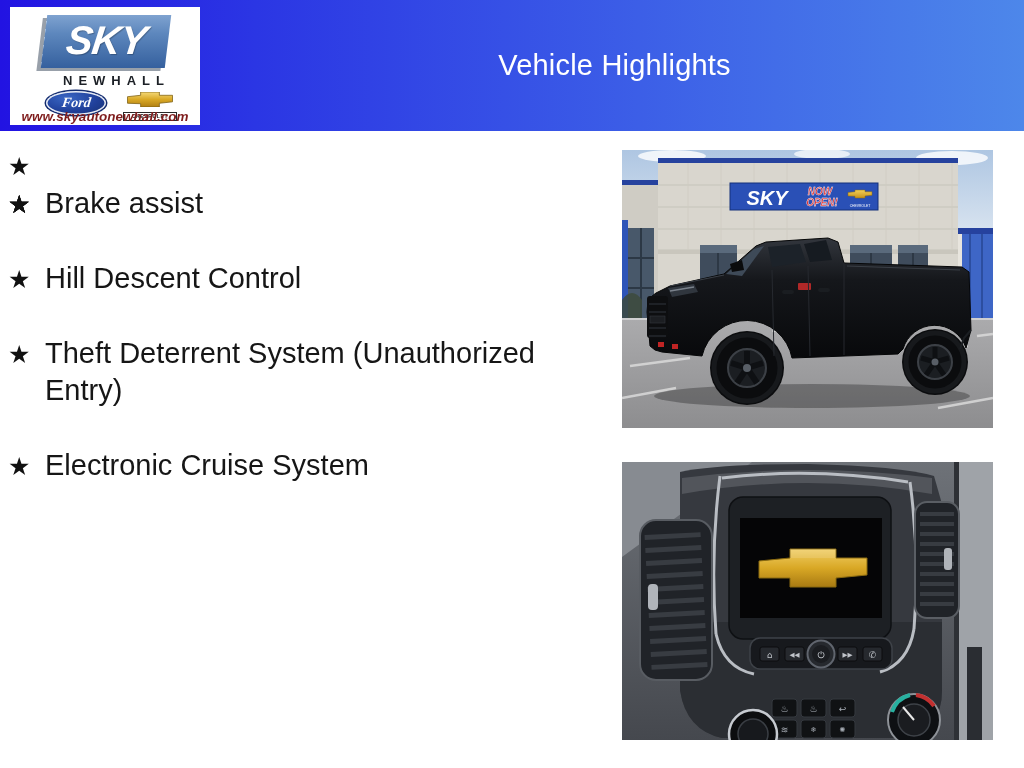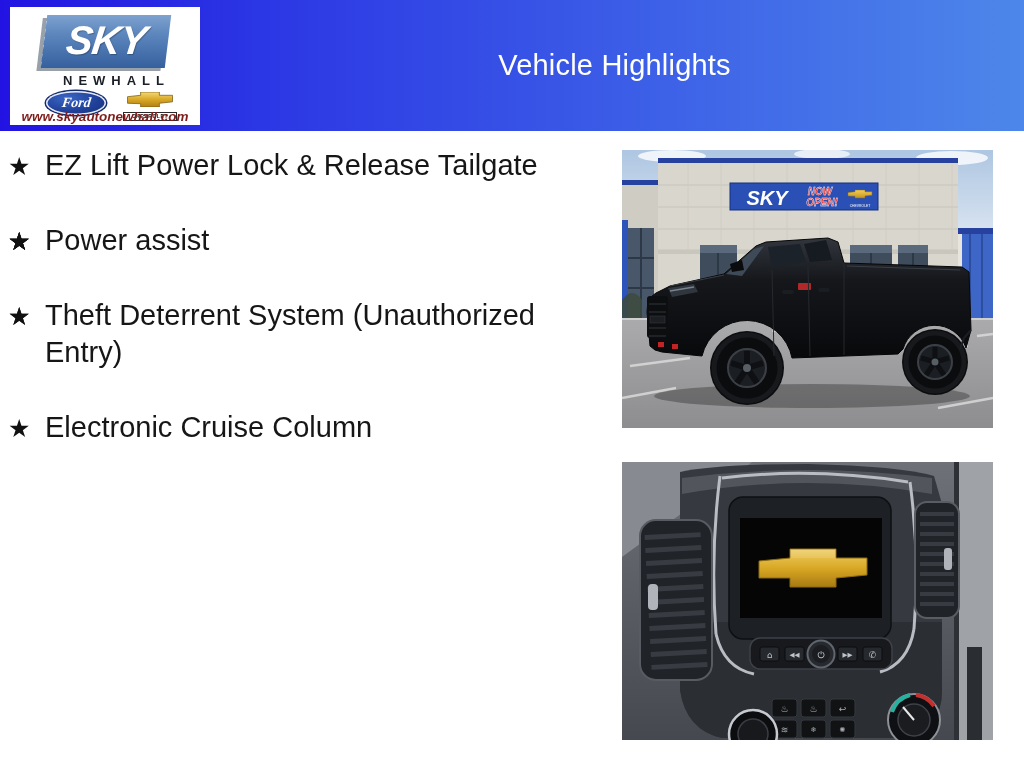--- a/index.html
+++ b/index.html
@@ -111,45 +111,45 @@
       <div class="chevy-plate">CHEVROLET</div>
     </div>
     <div class="logo-url">www.skyautonewhall.com</div>
   </div>
   <div class="header-title">Vehicle Highlights</div>
 </div>
 
 <ul class="features">
   <li>
     <span class="star">★</span>
-    <span class="feat-text">EZ Lift Power Lock &amp; Release Tailgate</span>
-  </li>
-  <li>
-    <span class="star">★</span>
-  </li>
-  <li>
-    <span class="star">★</span>
-  </li>
-  <li>
-    <span class="star">★</span>
-  </li>
-  <li>
-    <span class="star">★</span>
-    <span class="feat-text">Power assist</span>
-  </li>
-  <li>
-    <span class="star">★</span>
+  </li>
+  <li>
+    <span class="star">★</span>
+  </li>
+  <li>
+    <span class="star">★</span>
+  </li>
+  <li>
+    <span class="star">★</span>
+  </li>
+  <li>
+    <span class="star">★</span>
+    <span class="feat-text">Brake assist</span>
+  </li>
+  <li>
+    <span class="star">★</span>
+    <span class="feat-text">Hill Descent Control</span>
   </li>
   <li>
     <span class="star">★</span>
     <span class="feat-text">Theft Deterrent System (Unauthorized Entry)</span>
   </li>
   <li>
     <span class="star">★</span>
-    <span class="feat-text">Electronic Cruise Column</span>
+    <span class="feat-text">Electronic Cruise System</span>
   </li>
 </ul>
 
 <div class="photo-top">
 <svg viewBox="0 0 371 278" preserveAspectRatio="none">
   <defs>
     <linearGradient id="skyG" x1="0" y1="0" x2="0" y2="1">
       <stop offset="0" stop-color="#aec6e2"></stop>
           <stop offset="1" stop-color="#dce6f1"></stop>
     </linearGradient>

